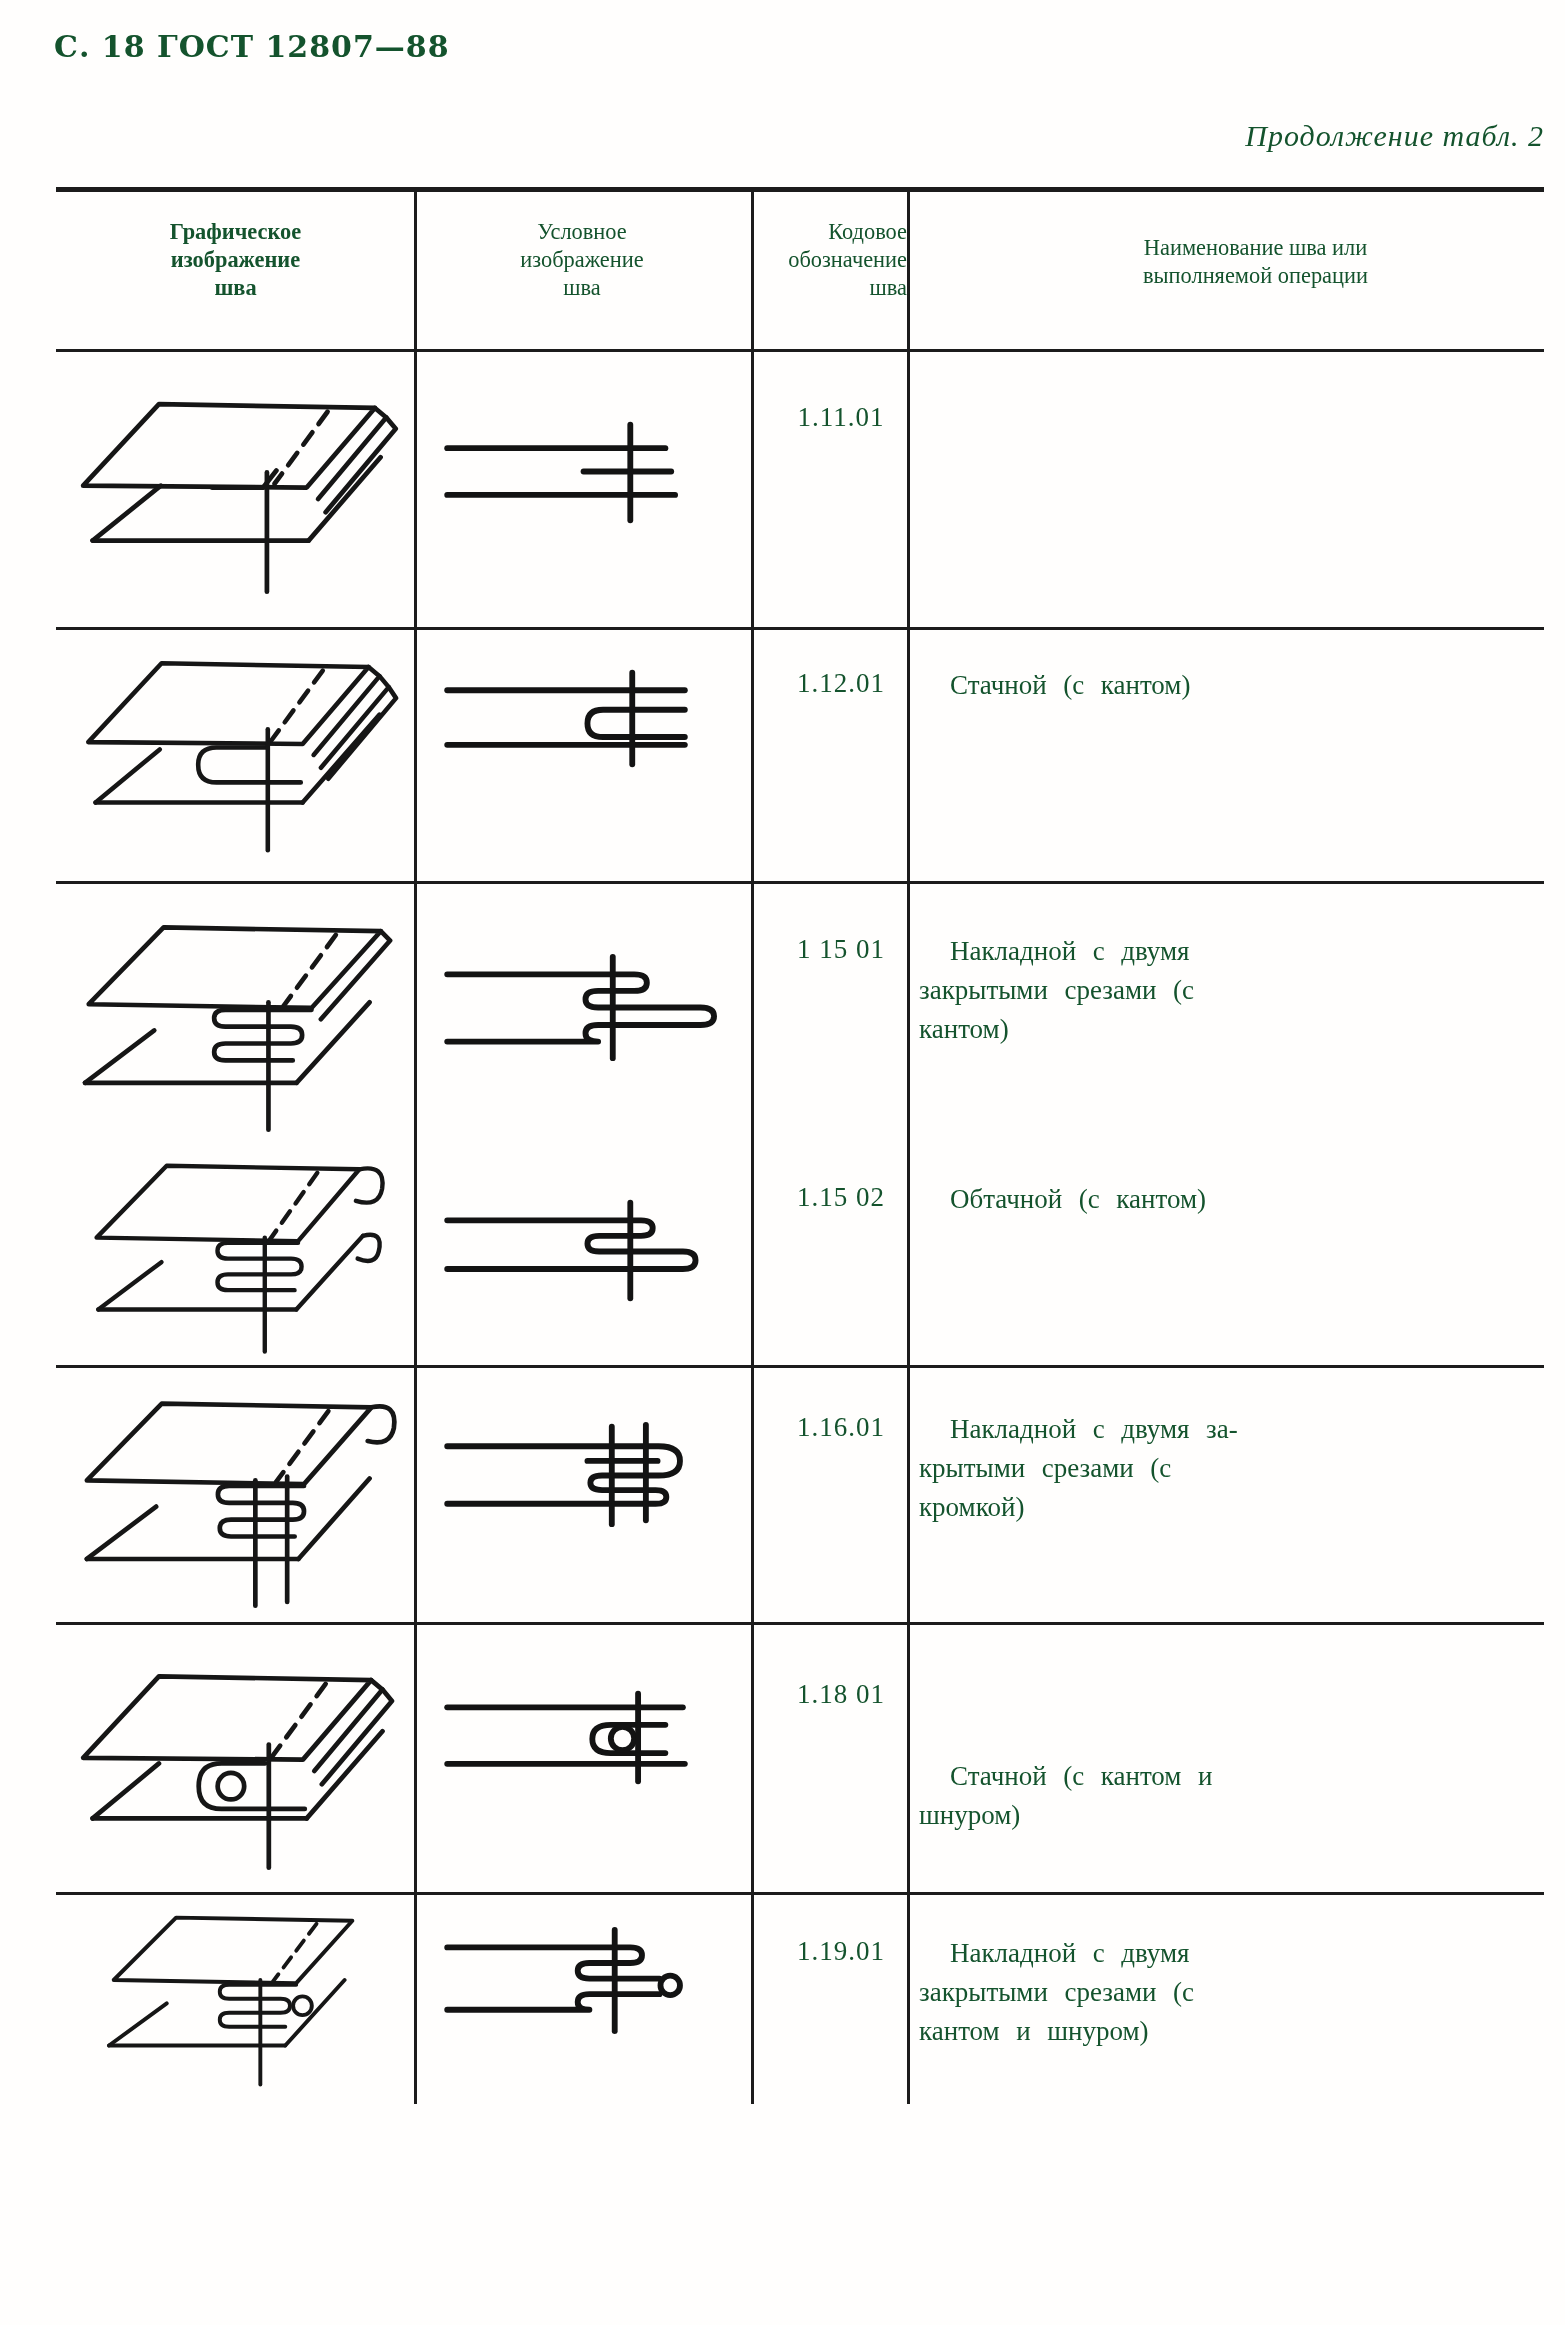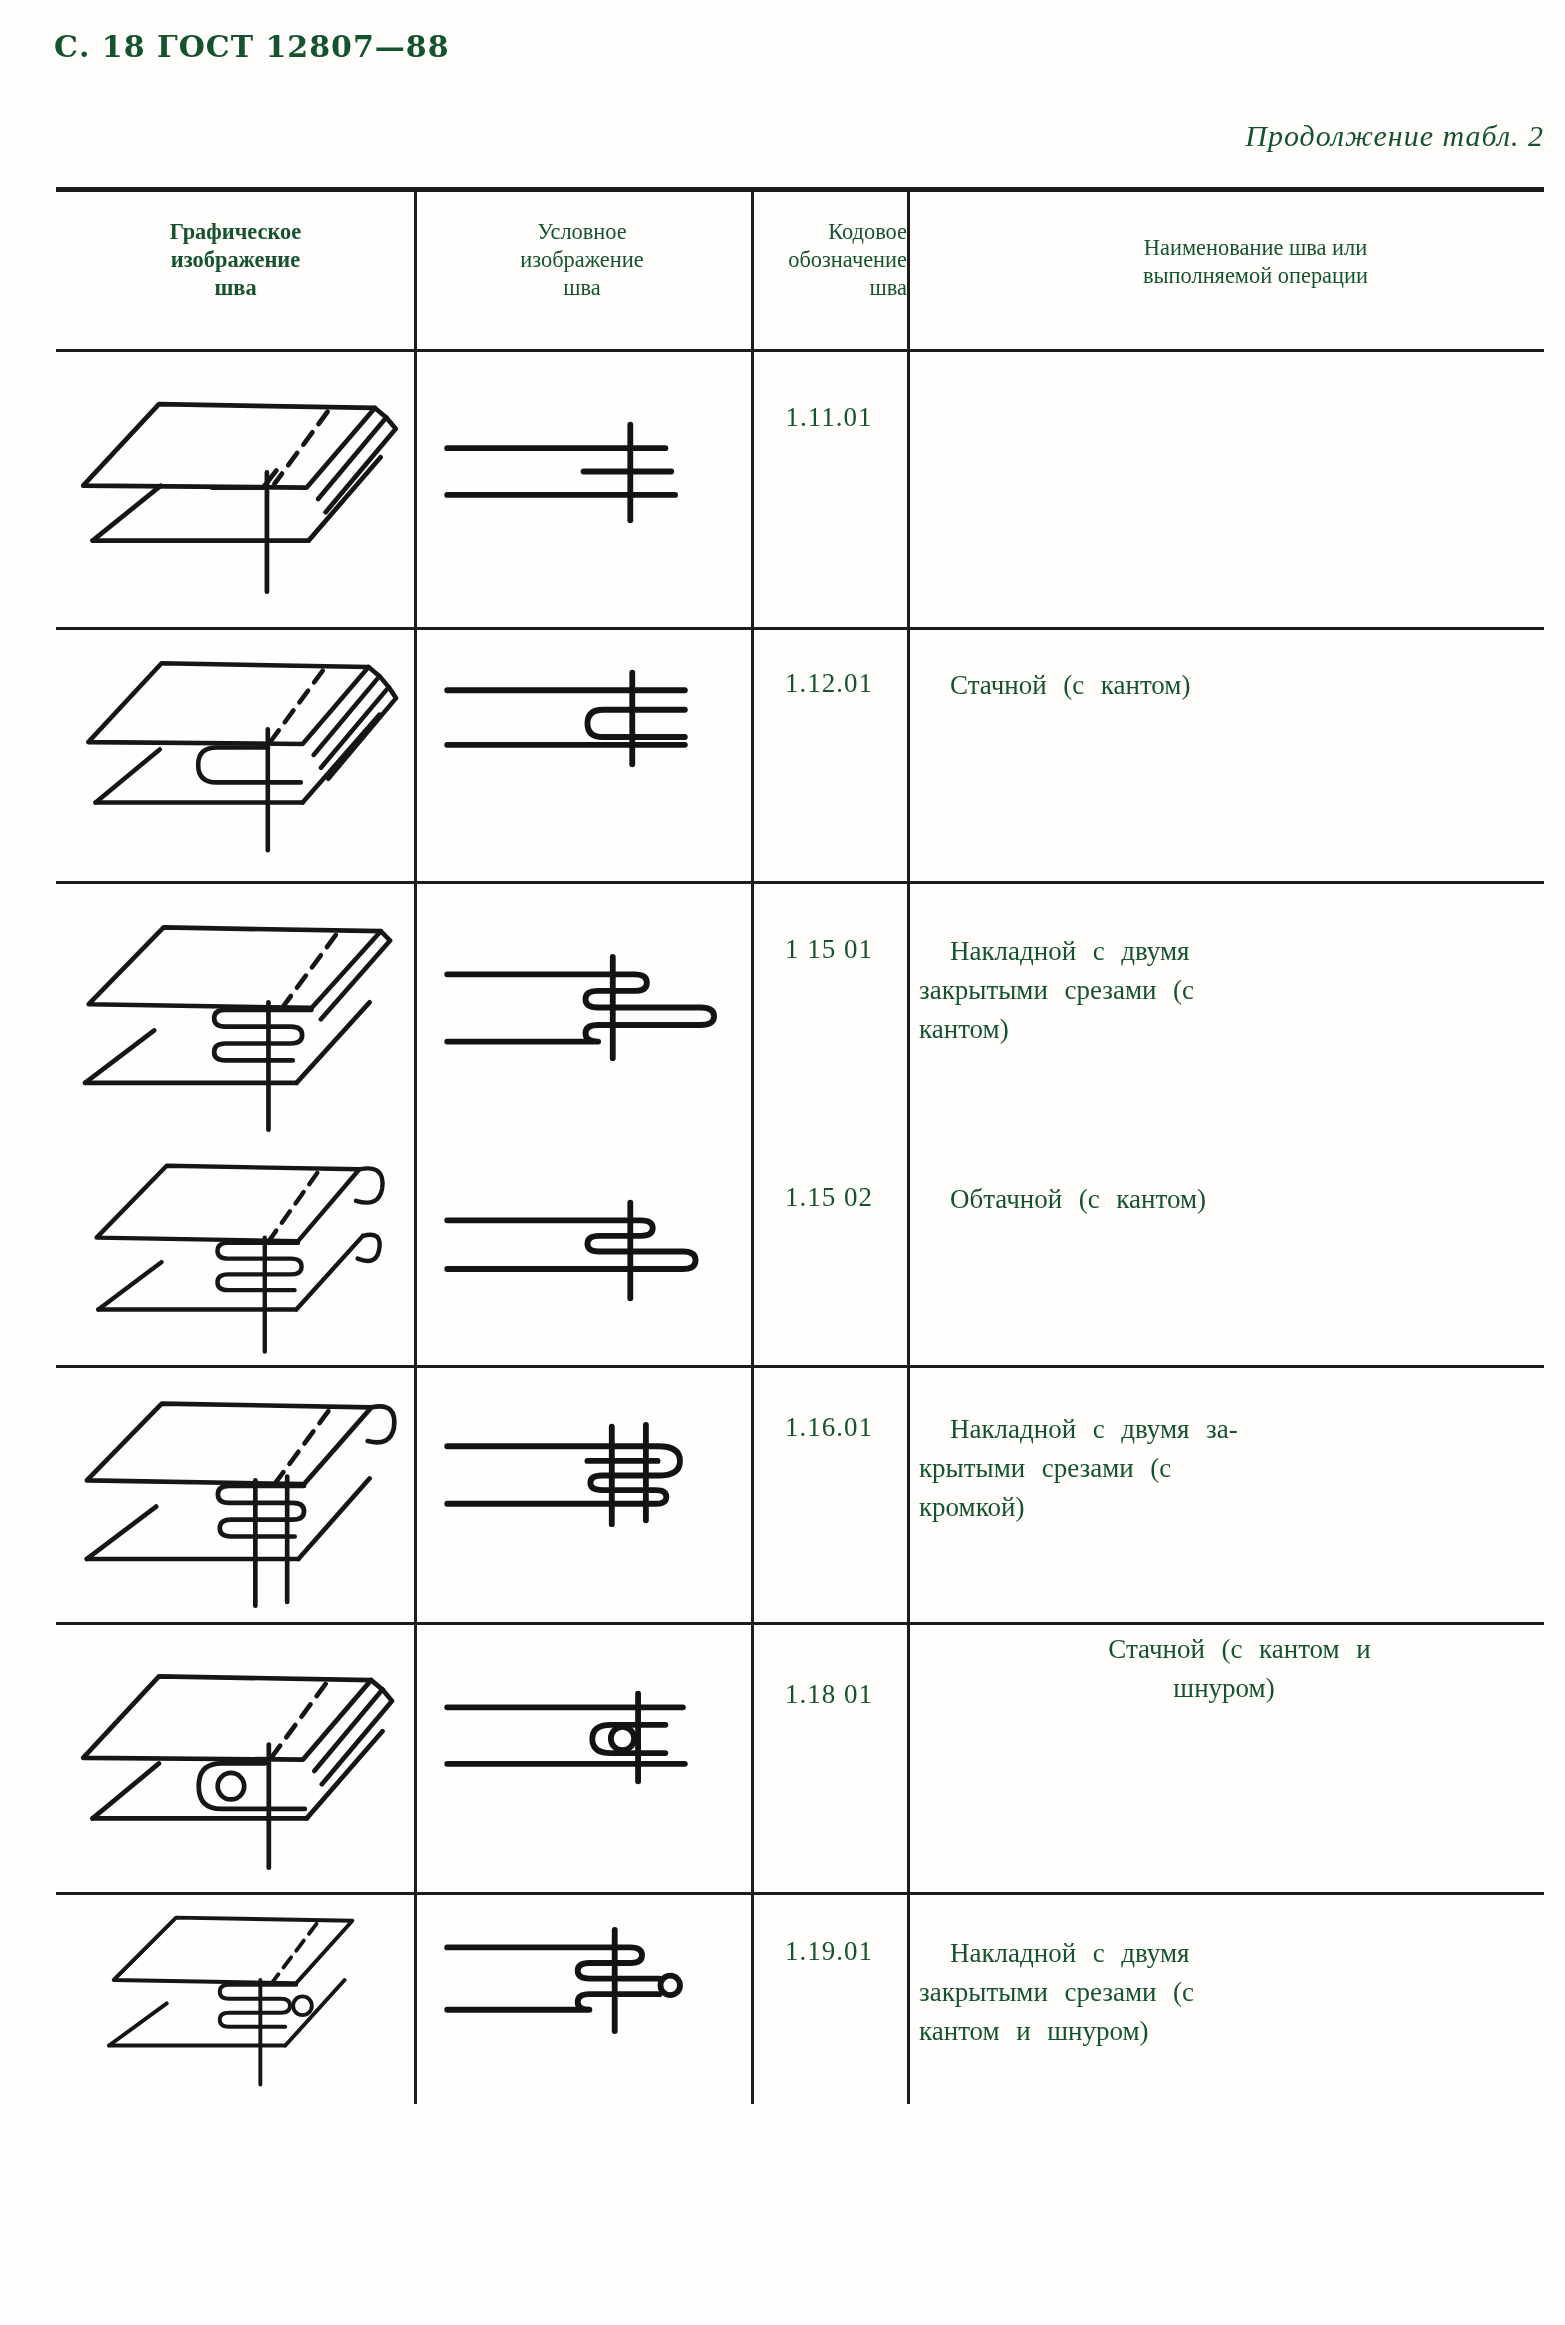--- a/index.html
+++ b/index.html
@@ -28,20 +28,21 @@
   .hcell{
     position:absolute;
     font-size:22.4px;line-height:28px;
     text-align:center;white-space:pre-line;
   }
   .hcell.bold{font-weight:700;}
   .code{
     position:absolute;left:751px;width:156px;
     font-size:27px;text-align:center;letter-spacing:1px;
     white-space:nowrap;
+    padding-left:12px;
   }
   .name{
     position:absolute;left:919px;width:610px;
     font-size:27px;line-height:39px;
     white-space:pre-line;
     text-indent:31px;
     word-spacing:9.8px;
   }
   svg.g path, svg.g circle{
     fill:none;stroke:#161616;stroke-width:5;
@@ -198,21 +199,21 @@
     <path d="M212,106 V236"></path>
   </svg>
   <svg class="s" role="img" style="left:439px;top:1682px;" width="293" height="112" viewBox="0 0 300 115" aria-label="seam-section-piping-loop-with-cord-circle-and-stitch">
     <path d="M8,26 H250"></path>
     <path d="M232,44 H176 Q157,44 157,58.5 Q157,73 176,73 H232"></path>
     <circle cx="188" cy="58" r="12"></circle>
     <path d="M8,84 H252"></path>
     <path d="M204,12 V102"></path>
   </svg>
   <div class="code" style="top:1679px;">1.18 01</div>
-  <div class="name" style="top:1630px;text-align:center;">Стачной (с кантом и
+  <div class="name" style="top:1757px;">Стачной (с кантом и
 шнуром)</div>
 
   <svg class="g" role="img" style="left:68px;top:1902px;" width="341" height="195" viewBox="0 0 360 250" aria-label="lapped-seam-two-closed-edges-with-piping-and-cord-drawing">
     <path d="M20,100 L100,20 L326,24 L254,104 Z"></path>
     <path class="dash" d="M280,28 L224,102"></path>
     <path d="M254,106 H168 Q156,106 156,115 Q156,124 168,124 H234 Q246,124 246,133 Q246,142 234,142 H168 Q156,142 156,151 Q156,160 168,160 H240"></path>
     <circle cx="262" cy="133" r="12"></circle>
     <path d="M14,184 L88,130"></path>
     <path d="M14,184 H240"></path>
     <path d="M240,184 L316,100"></path>

